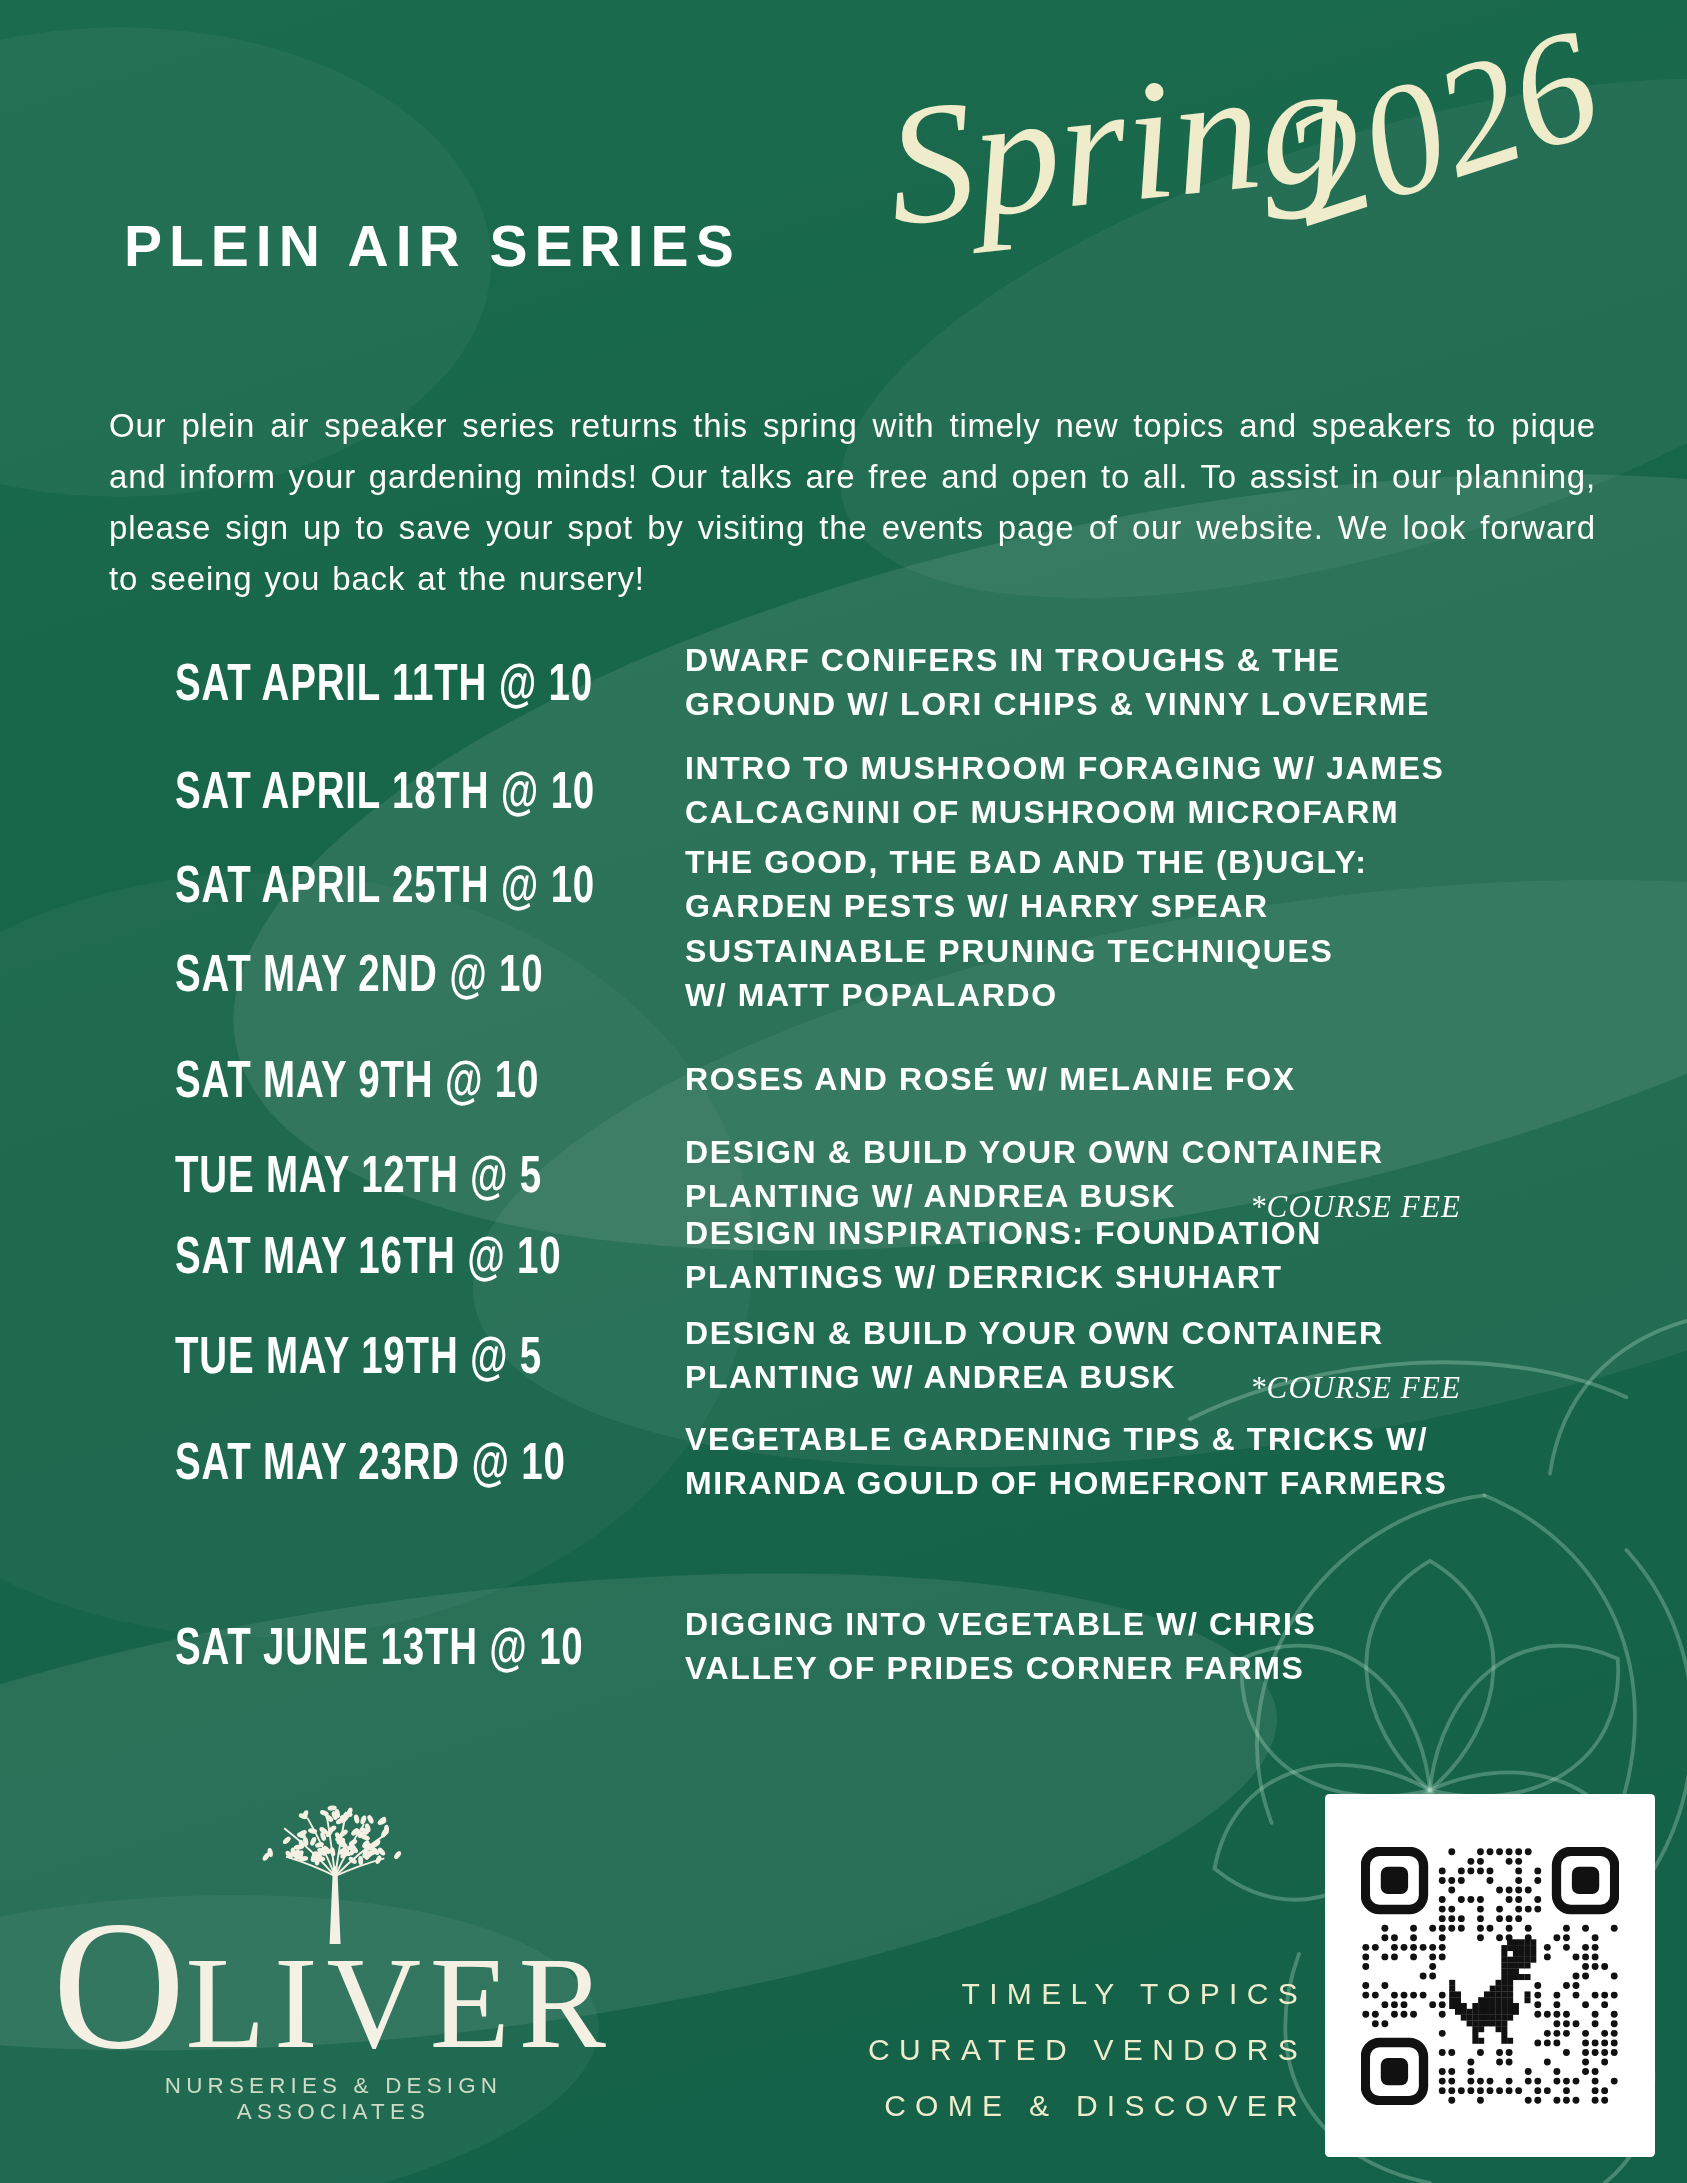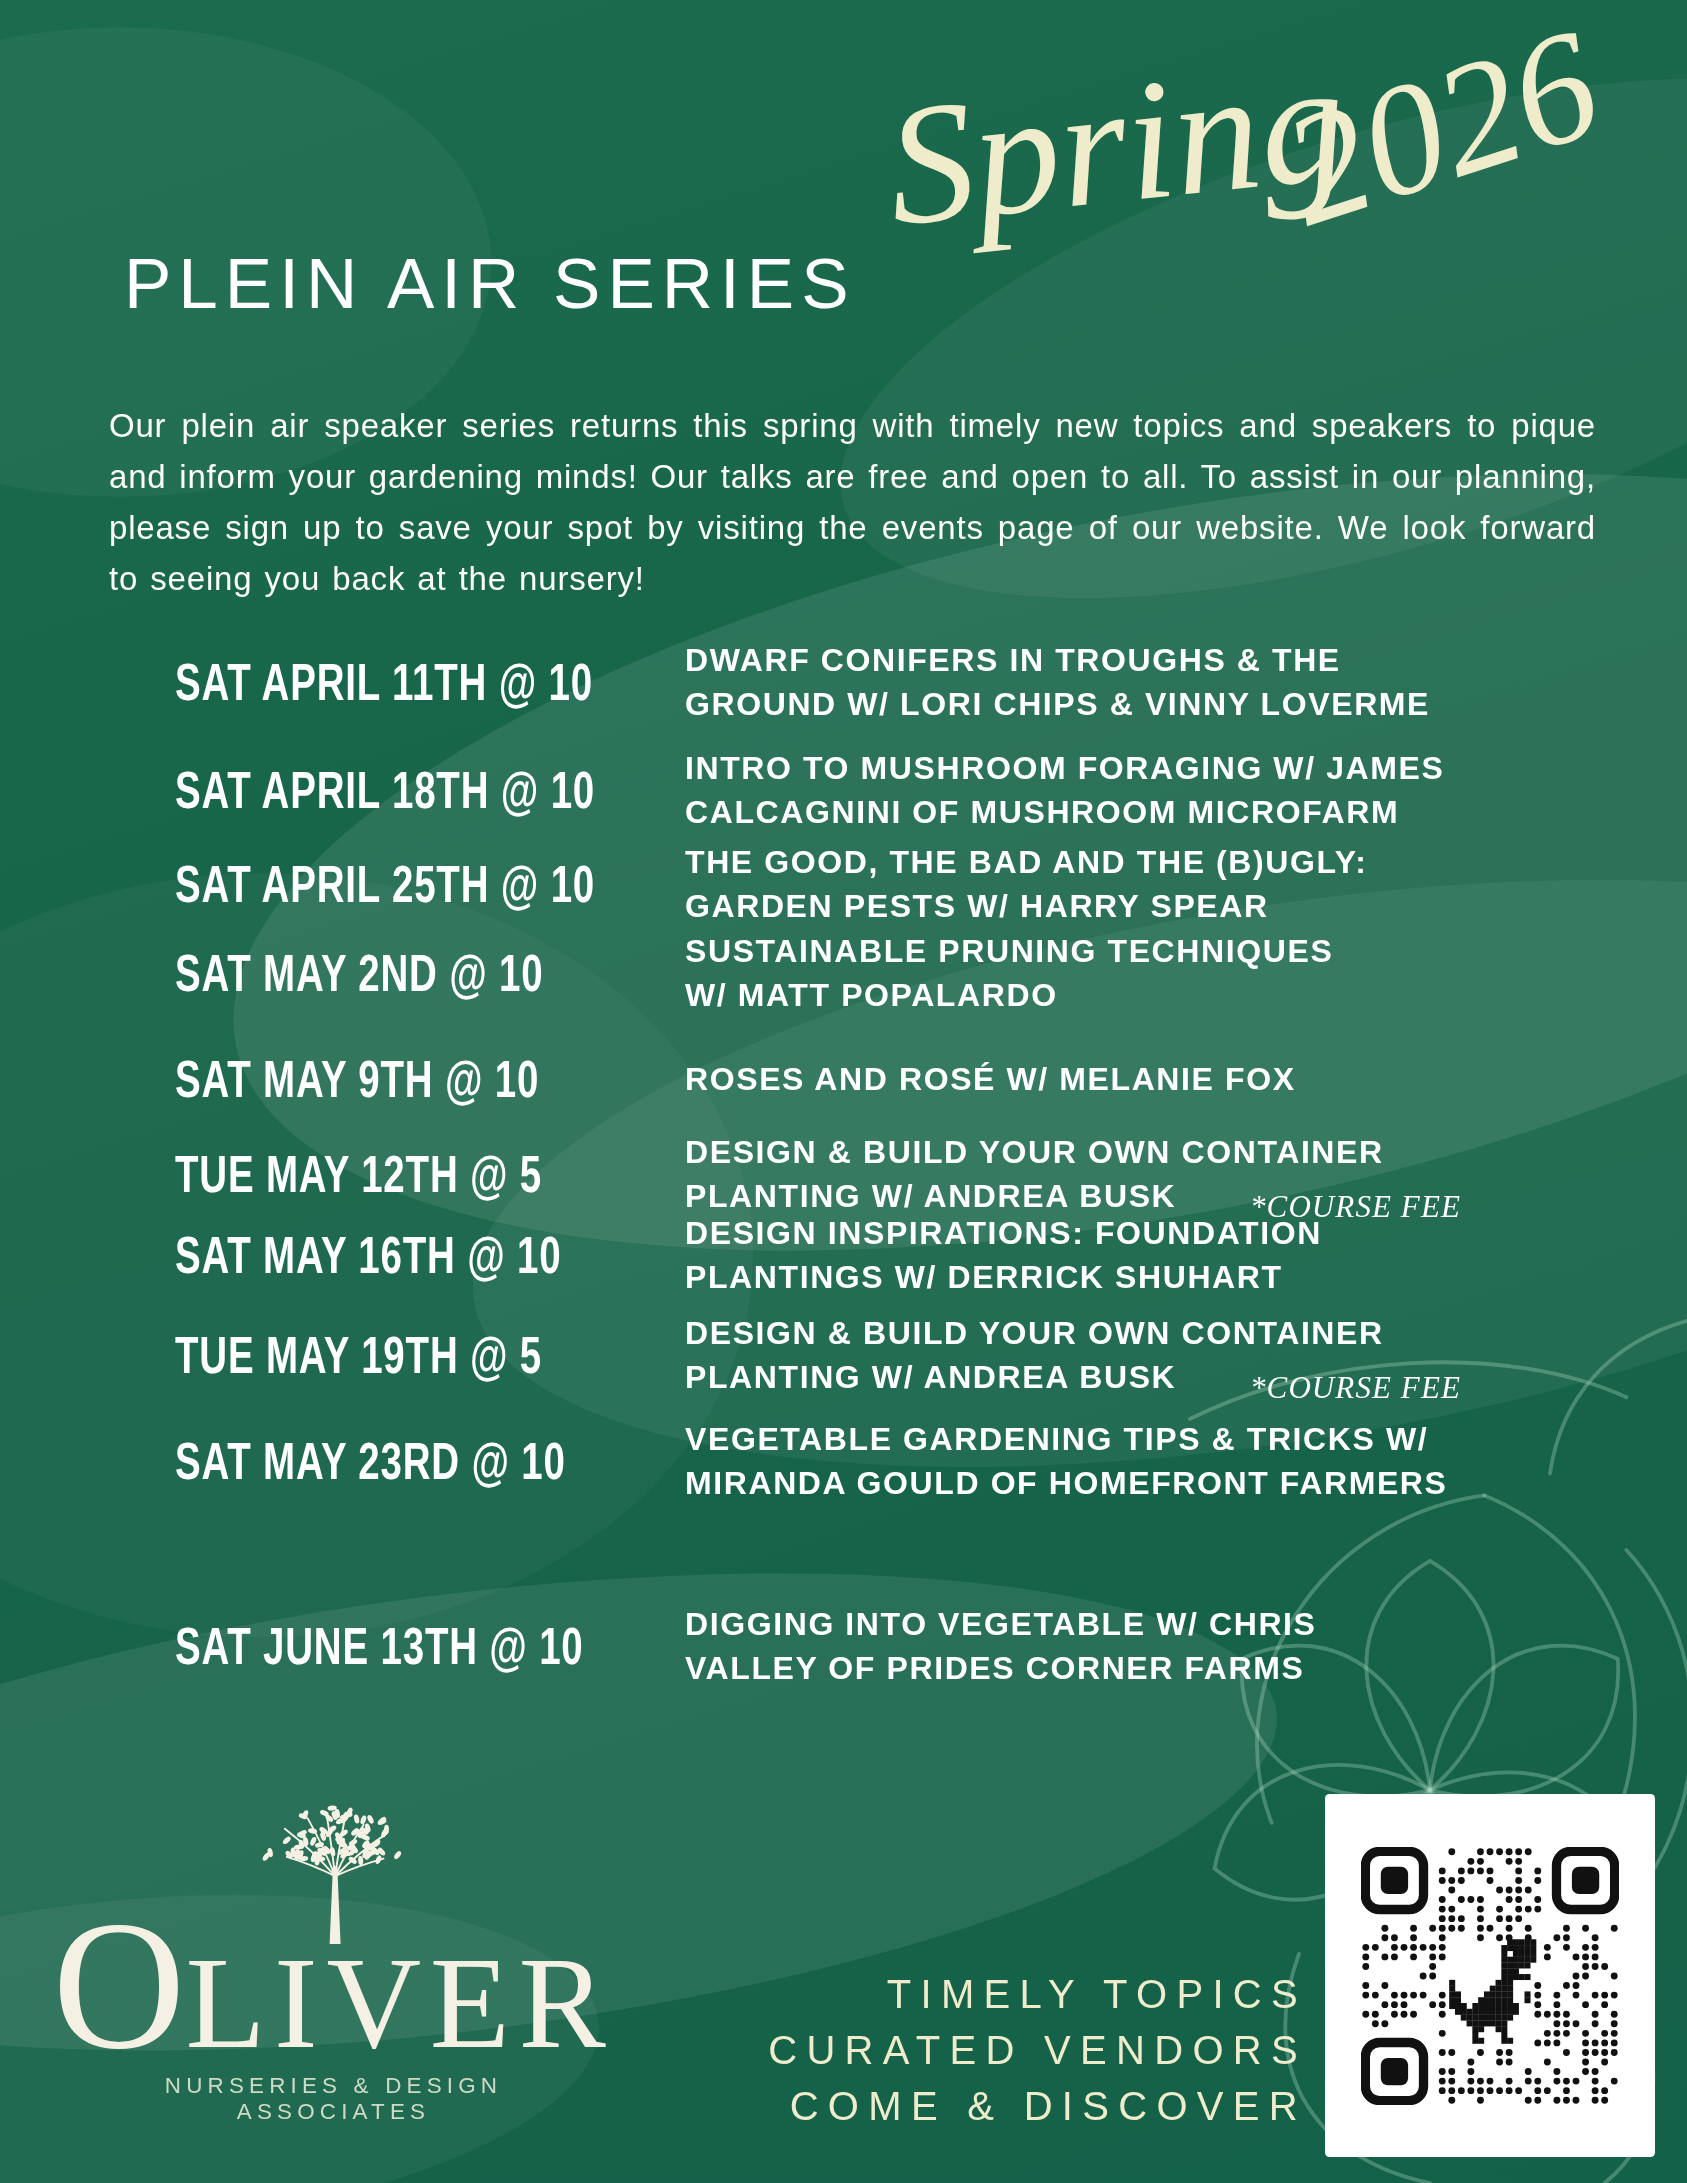--- a/index.html
+++ b/index.html
@@ -3,22 +3,22 @@
 <meta charset="utf-8">
 <style>
   html,body{margin:0;padding:0;background:#10543c;}
   .page{position:relative;width:1687px;height:2183px;overflow:hidden;
         background:linear-gradient(163deg,#1b6b4e 0%,#176549 45%,#146149 100%);
         font-family:"Liberation Sans",sans-serif;color:#ffffff;}
   svg{display:block}
   .decor{position:absolute;inset:0;z-index:0;pointer-events:none;}
 
   
-  .title{position:absolute;left:124px;top:200px;z-index:2;
-         font-size:71px;font-weight:400;letter-spacing:7px;line-height:1;white-space:nowrap;}
+  .title{position:absolute;left:124px;top:180px;z-index:2;
+         font-size:57px;font-weight:700;letter-spacing:7px;line-height:1;white-space:nowrap;}
   .season-script{position:absolute;left:887px;top:57px;z-index:3;
          font-family:"Liberation Serif",serif;font-style:italic;font-weight:400;
          font-size:172px;line-height:1;transform:rotate(-6deg);white-space:nowrap;}
   .year-script{position:absolute;left:1283px;top:48px;z-index:3;
          font-family:"Liberation Serif",serif;font-style:italic;
          font-size:158px;line-height:1;transform:rotate(-18deg);white-space:nowrap;}
 
   
   .intro{position:absolute;left:109px;top:367px;width:1487px;z-index:2;
          font-size:33px;line-height:51px;letter-spacing:0.8px;word-spacing:2.2px;
@@ -40,21 +40,21 @@
   
   .logo{position:absolute;left:70px;top:1780px;width:527px;z-index:2;text-align:center;color:#f4f1e4;}
   .logo-tree{width:180px;height:164px;margin:0 auto;}
   .wordmark{display:flex;justify-content:center;align-items:baseline;
             font-family:"Liberation Serif",serif;line-height:.8;margin-top:-32px;}
   .wm-initial{font-size:184px;}
   .wm-rest{font-size:131px;letter-spacing:8.7px;text-align:center;}
   .logo-tagline{margin-top:14px;font-size:22.4px;letter-spacing:5.2px;color:#dde3d0;opacity:.92;}
 
   .promo{position:absolute;left:764px;top:1966px;width:543px;z-index:2;text-align:right;
-         font-size:40px;letter-spacing:9.3px;line-height:56px;color:#efeccb;font-weight:400;}
+         font-size:30px;letter-spacing:9.3px;line-height:56px;color:#efeccb;font-weight:400;}
 
   .qr-box{position:absolute;left:1325px;top:1794px;width:330px;height:363px;z-index:2;
           background:#ffffff;border-radius:4.4px;display:flex;align-items:center;justify-content:center;}
 </style>
 </head>
 <body>
 
 <div class="page">
 
   <svg class="decor" viewBox="0 0 3091 4000">

